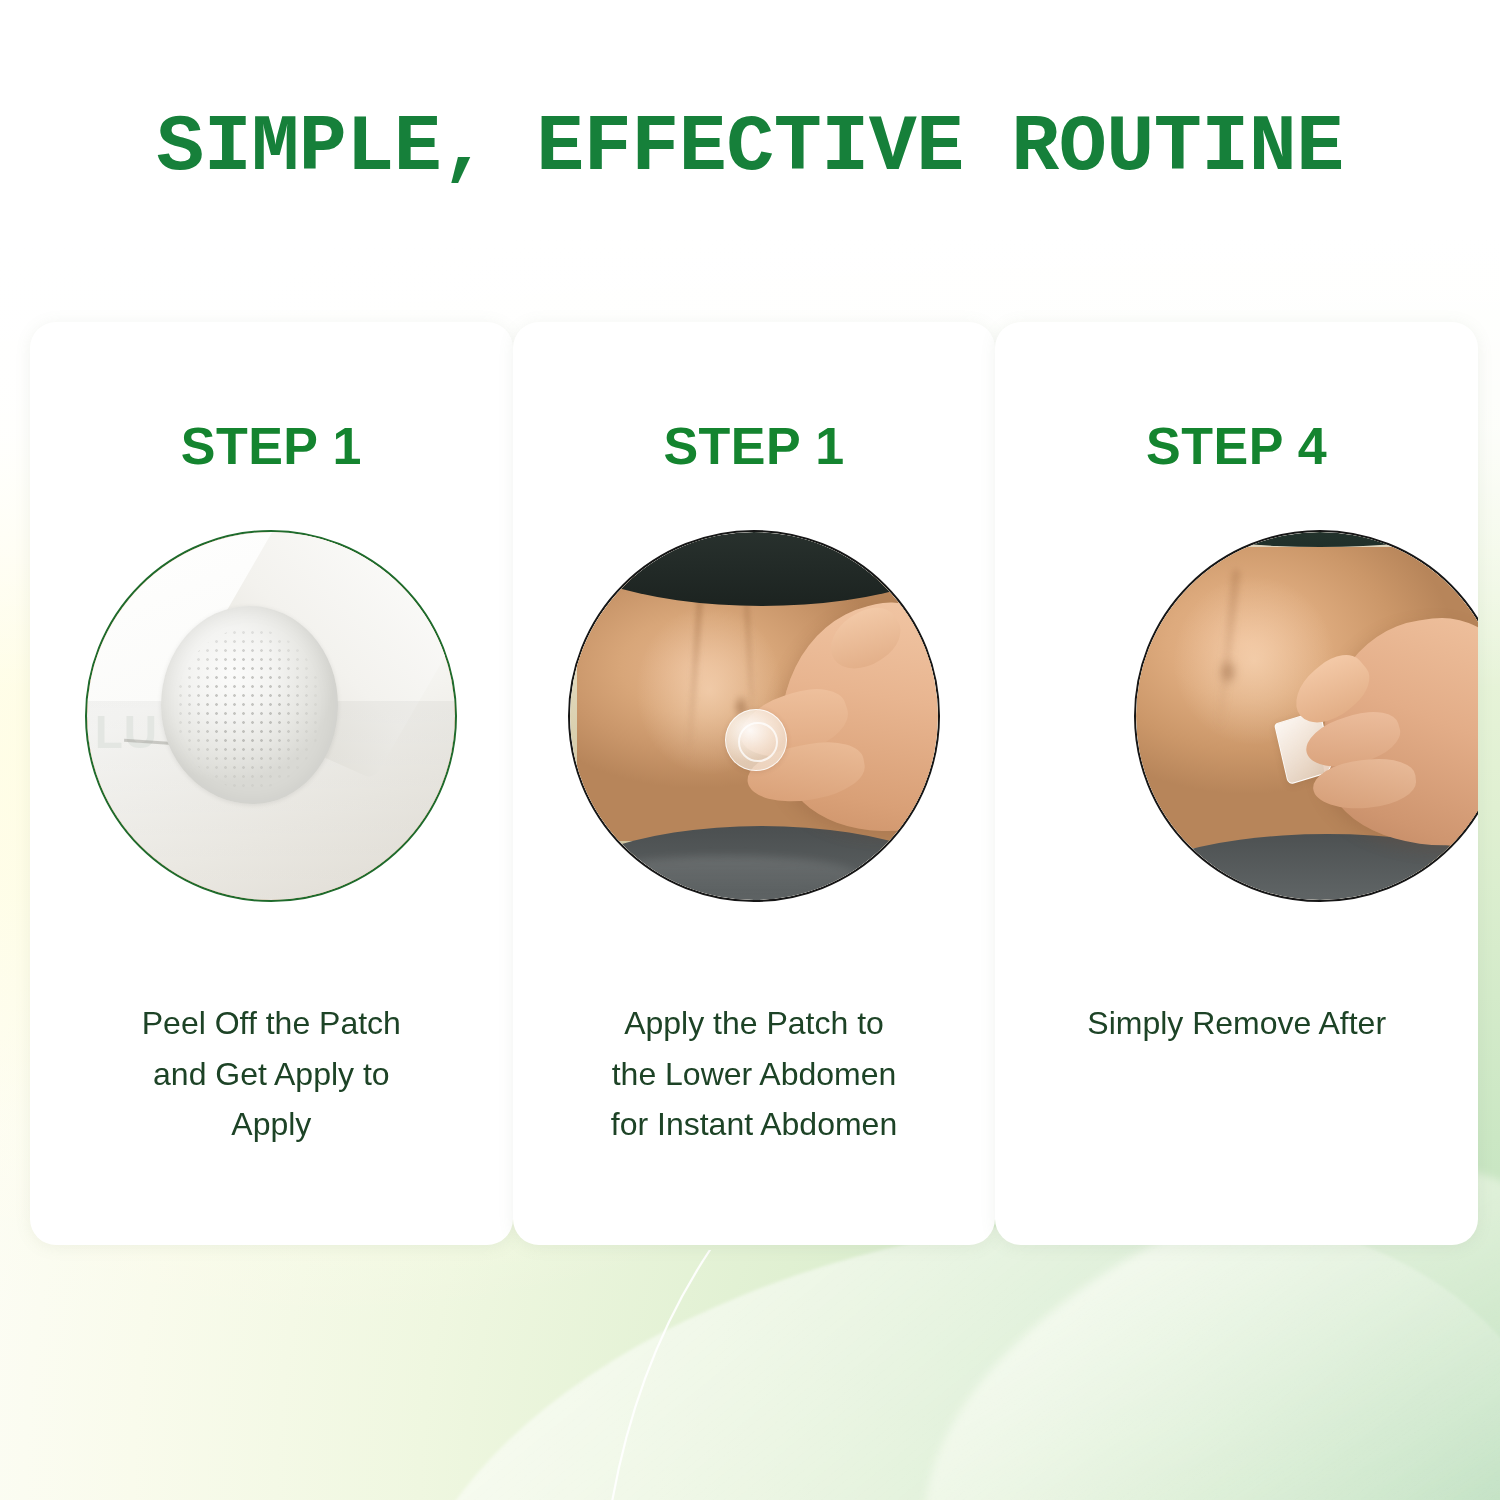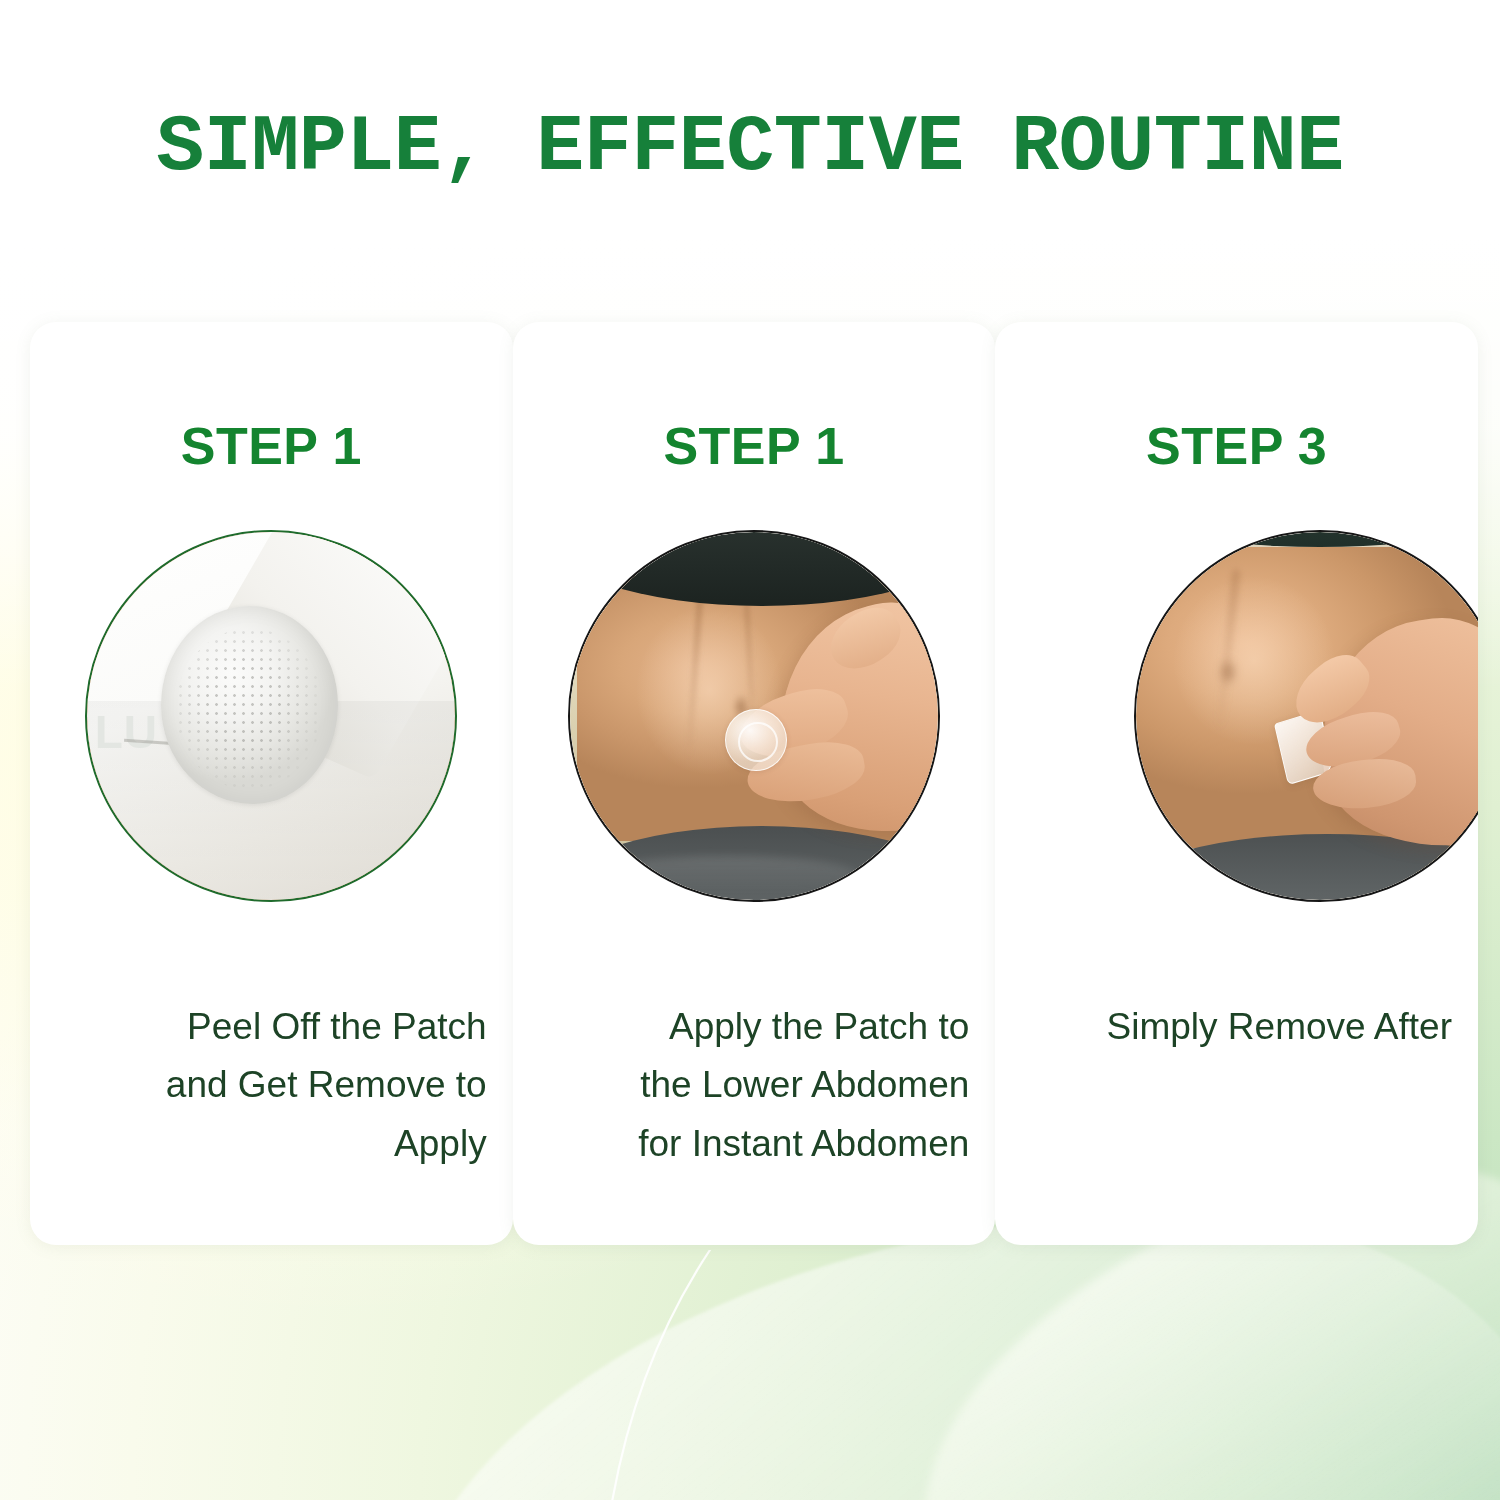--- a/index.html
+++ b/index.html
@@ -100,22 +100,22 @@
   .photo-wrap.outlined{
     border:2px solid #161616;
   }
   .photo{
     position:absolute; inset:0;
     border-radius:50%;
     overflow:hidden;
   }
   .caption{
     position:absolute; left:26px; right:26px; top:676px;
-    text-align:right;
-    font-size:37px;
+    text-align:center;
+    font-size:32px;
     line-height:1.58;
     color:#1d4326;
     font-weight:normal;
   }
   .caption .ln{ display:block; }
 
   
   #card-3 .photo-wrap{ left:auto; right:-28px; transform:none; }
 
   
@@ -350,21 +350,21 @@
         <div class="p1-shadow"></div>
         <div class="p1-wm">LU</div>
         <div class="p1-edge"></div>
         <div class="p1-pad"></div>
         <div class="p1-dots"></div>
       </div>
     </div>
 
     <div class="caption">
       <span class="ln">Peel Off the Patch</span>
-      <span class="ln">and Get Remove to</span>
+      <span class="ln">and Get Apply to</span>
       <span class="ln">Apply</span>
     </div>
   </div>
 
   <div class="card" id="card-2">
     <div class="step-label">STEP 1</div>
 
     <div class="photo-wrap outlined">
       <div class="photo">
         <div class="p2-bg"></div>
@@ -387,21 +387,21 @@
     </div>
 
     <div class="caption">
       <span class="ln">Apply the Patch to</span>
       <span class="ln">the Lower Abdomen</span>
       <span class="ln">for Instant Abdomen</span>
     </div>
   </div>
 
   <div class="card" id="card-3">
-    <div class="step-label">STEP 3</div>
+    <div class="step-label">STEP 4</div>
 
     <div class="photo-wrap outlined">
       <div class="photo">
         <div class="p3-bg"></div>
         <div class="p3-bg-r"></div>
         <div class="p3-skin"></div>
         <div class="p3-skin-hi"></div>
         <div class="p3-ab-l"></div>
         <div class="p3-navel"></div>
         <div class="p3-bra"></div>

